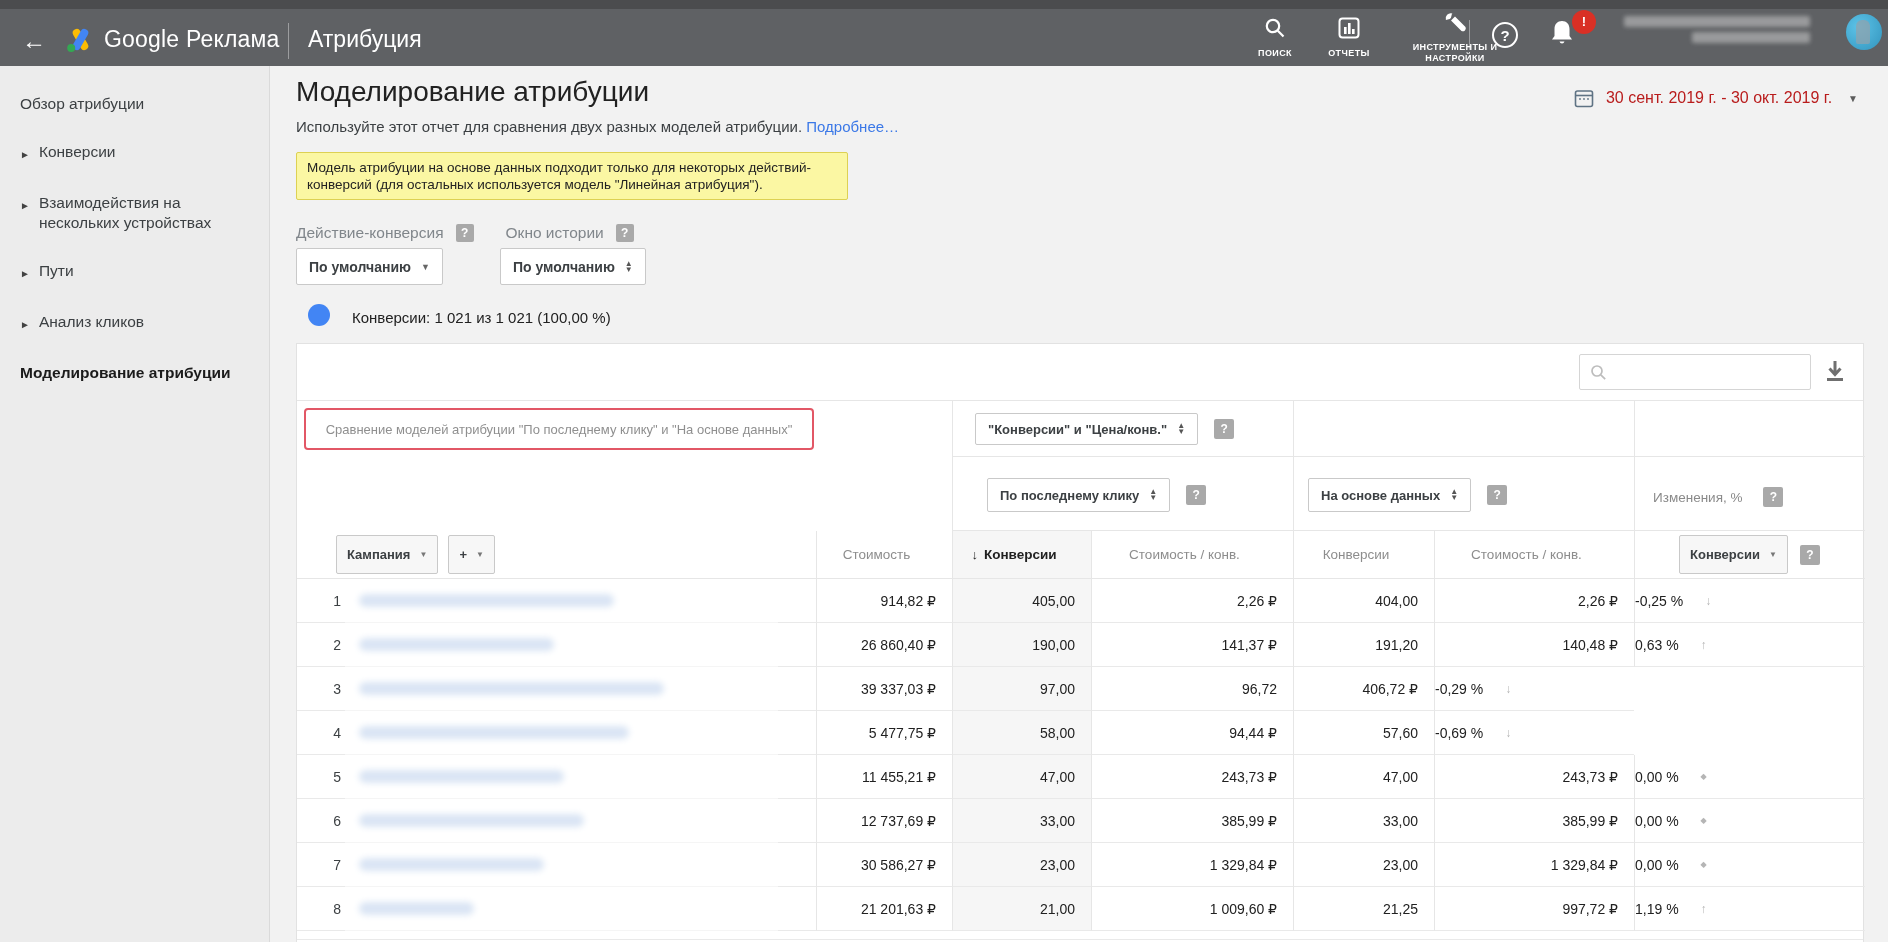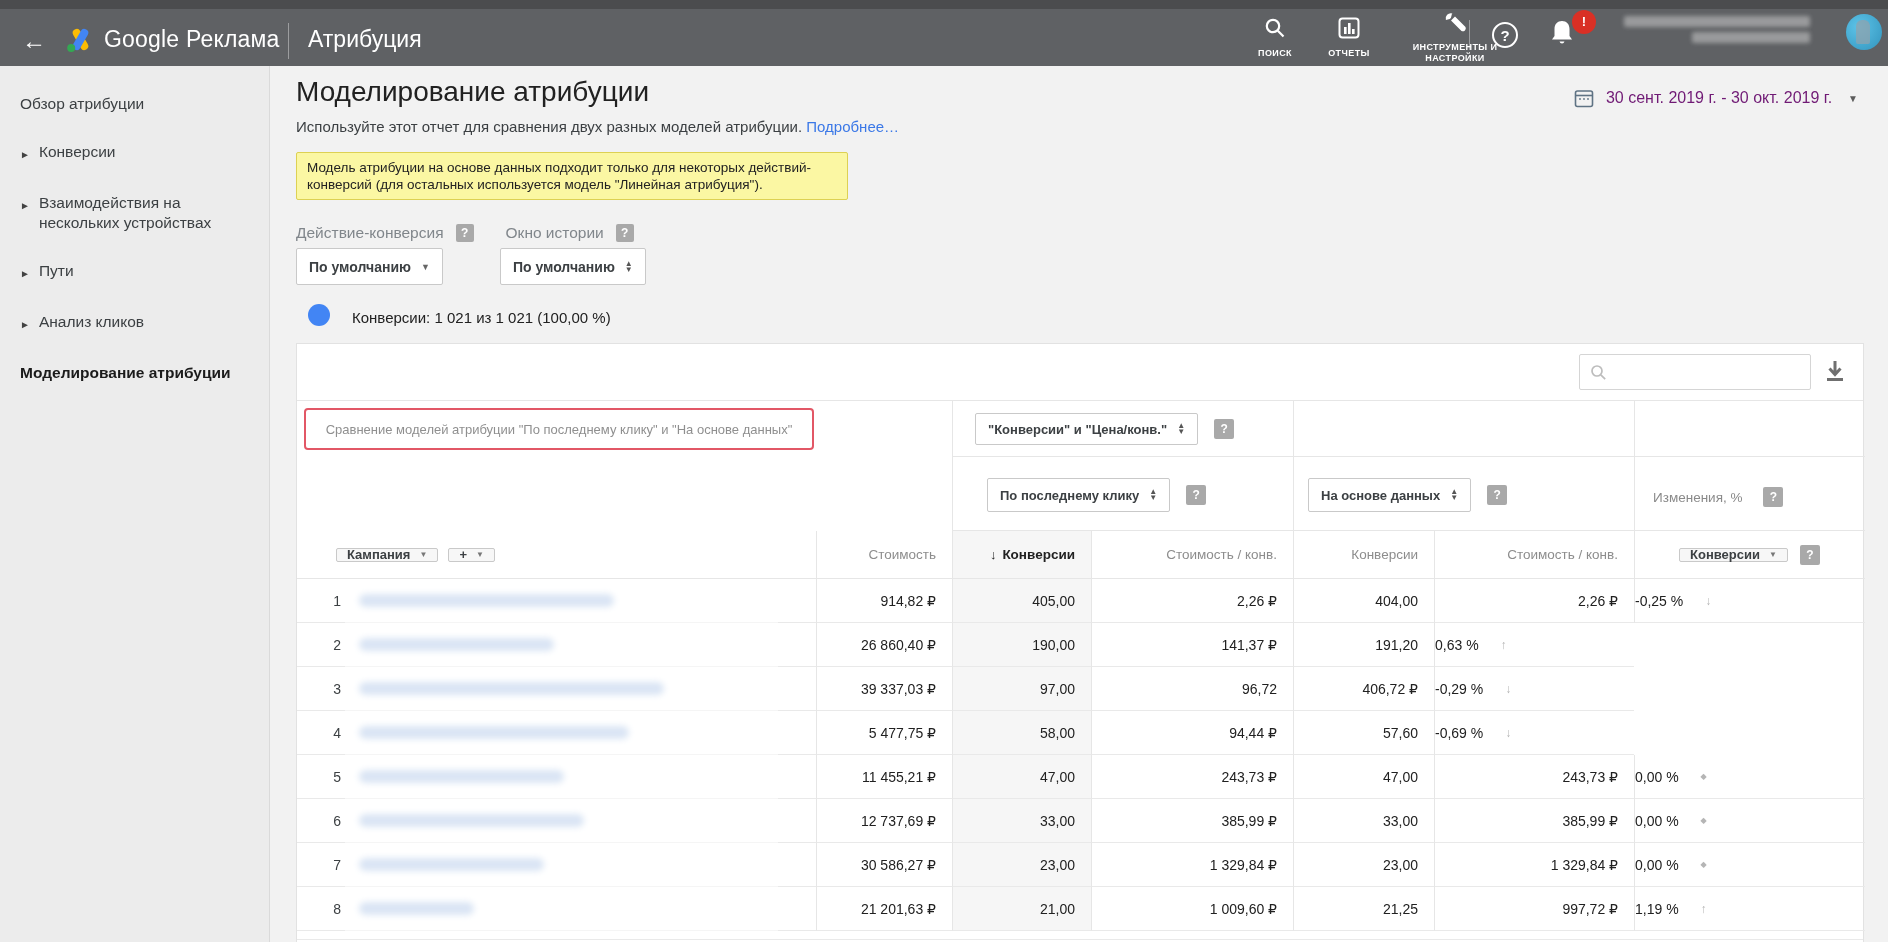--- a/index.html
+++ b/index.html
@@ -29,21 +29,21 @@
 
   
   .sidebar { position:absolute; left:0; top:66px; width:270px; height:876px; background:#ececec; border-right:1px solid #dadada; padding:28px 14px 0 20px; }
   .side-item { display:flex; align-items:flex-start; margin-bottom:28px; color:#3c4043; font-size:15.5px; line-height:20px; cursor:pointer; }
   .side-item .tri { font-size:10px; margin-right:9px; margin-top:3px; color:#424242; }
   .side-item.active { font-weight:bold; color:#1b1b1b; }
 
   
   .main { position:absolute; left:271px; top:66px; width:1617px; height:876px; background:#f2f2f2; }
   .date-range { position:absolute; right:30px; top:22px; display:flex; align-items:center; gap:12px; cursor:pointer; }
-  .date-range .dr-text { color:#701a75; font-size:16px; }
+  .date-range .dr-text { color:#b91c1c; font-size:16px; }
   .date-range .dr-caret { color:#5c5c5c; font-size:10px; margin-left:4px; }
 
   .page-title { position:absolute; left:25px; top:10px; font-size:28px; color:#212121; }
   .page-subtitle { position:absolute; left:25px; top:52px; font-size:15px; color:#3c4043; }
   .learn-more { color:#3b78e7; cursor:pointer; }
 
   .notice { position:absolute; left:25px; top:86px; width:552px; background:#fbf7a3; border:1px solid #ddd153; border-radius:2px; padding:6px 10px; font-size:13.5px; color:#222; line-height:17px; }
 
   .filters { position:absolute; left:25px; top:158px; display:flex; align-items:center; }
   .filter-label { color:#80868b; font-size:15.5px; }
@@ -77,27 +77,27 @@
   .compare-box span { color:#8f8f8f; font-size:13px; }
   .hB-inner { display:flex; align-items:center; padding:12px 0 0 22px; gap:16px; }
   .model-row { display:flex; align-items:center; padding-top:21px; gap:16px; }
   .pl34 { padding-left:34px; } .pl14 { padding-left:14px; }
   .changes-head { display:flex; align-items:center; padding:30px 0 0 18px; gap:21px; }
   .changes-head .lbl { color:#8a8a8a; font-size:13.5px; }
 
   .cols-grid, .trow { display:grid; grid-template-columns:519px 136px 139px 202px 141px 200px 231px; }
   .cols-grid { height:48px; }
   .cols-grid > div { border-bottom:1px solid #e6e6e6; display:flex; align-items:center; }
-  .cols-grid > div.num-col { justify-content:flex-end; padding-right:16px; }
+  .cols-grid > div.num-col { justify-content:center; padding-right:16px; }
   .col-label { color:#8d8d8d; font-size:13.5px; cursor:pointer; }
   .sorted-col { background:#f6f6f6; }
   .sorted-label { color:#212121; font-weight:bold; font-size:13.5px; cursor:pointer; }
   .sort-arrow { margin-right:6px; font-size:13px; color:#212121; }
   .campaign-btns { display:flex; align-items:center; padding-left:39px; gap:10px; }
-  .gray-btn { display:flex; align-items:center; background:#f7f7f7; border:1px solid #c9c9c9; border-radius:2px; height:14px; padding:0 10px; font-size:13px; font-weight:bold; color:#3c4043; cursor:pointer; }
+  .gray-btn { display:flex; align-items:center; background:#f7f7f7; border:1px solid #c9c9c9; border-radius:2px; height:39px; padding:0 10px; font-size:13px; font-weight:bold; color:#3c4043; cursor:pointer; }
   .gray-btn .caret { font-size:8px; color:#777; margin-left:9px; }
   .change-col-head { padding-left:44px; gap:12px; }
 
   .tbody { position:relative; }
   .campaign-redact { position:absolute; left:48px; top:0; width:433px; height:100%; background:rgba(255,255,255,.55); pointer-events:none; }
   .trow { height:44px; }
   .trow > div { border-bottom:1px solid #e9e9e9; display:flex; align-items:center; font-size:14px; color:#212121; }
   .trow .campaign-cell { padding-left:0; }
   .row-num { width:44px; text-align:right; color:#3c4043; flex:none; }
   .blurbar { height:13px; border-radius:7px; background:#9fbbe3; filter:blur(3px); opacity:.85; margin-left:18px; cursor:pointer; }
@@ -367,20 +367,21 @@
           </div>
           <div class="trow">
             <div class="campaign-cell">
               <span class="row-num">2</span>
               <span class="blurbar" style="width: 195px;"></span>
             </div>
             <div class="val bl">26 860,40 ₽</div>
             <div class="val bl sorted-col">190,00</div>
             <div class="val bl">141,37 ₽</div>
             <div class="val bl">191,20</div>
+            <div class="val bl">140,48 ₽</div>
             <div class="change-cell bl">
               <span>0,63 %</span>
               <span class="chg-arrow">↑</span>
             </div>
           </div>
           <div class="trow">
             <div class="campaign-cell">
               <span class="row-num">3</span>
               <span class="blurbar" style="width: 305px;"></span>
             </div>

